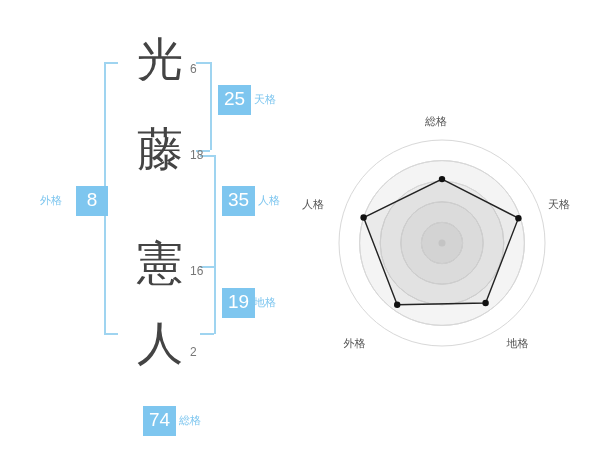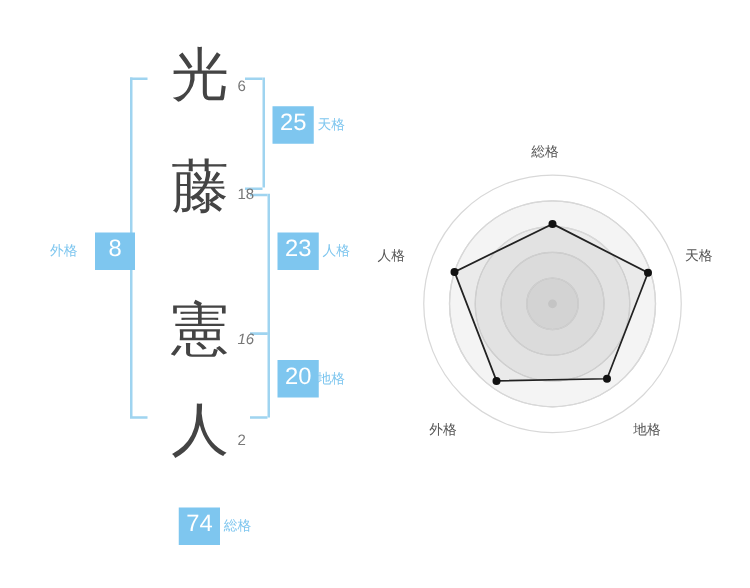--- a/index.html
+++ b/index.html
@@ -45,21 +45,21 @@
   .kanji-4 { left: 132px; top: 320px; }
 
   .stroke-num {
     position: absolute;
     font-size: 12px;
     color: #777777;
     font-family: "Liberation Sans", sans-serif;
   }
   .sn-1 { left: 190px; top: 62px; }
   .sn-2 { left: 190px; top: 148px; }
-  .sn-3 { left: 190px; top: 264px; font-style: italic; }
+  .sn-3 { left: 190px; top: 264px; }
   .sn-4 { left: 190px; top: 345px; }
 
   
   .chip {
     position: absolute;
     display: inline-block;
     background: #7ec6ef;
     color: #ffffff;
     font-size: 19px;
     line-height: 26px;
@@ -139,24 +139,24 @@
     <div class="kanji kanji-4">人</div>
 
     <div class="stroke-num sn-1">6</div>
     <div class="stroke-num sn-2">18</div>
     <div class="stroke-num sn-3">16</div>
     <div class="stroke-num sn-4">2</div>
 
     <div class="chip chip-ten">25</div>
     <div class="chip-label lbl-ten">天格</div>
 
-    <div class="chip chip-jin">23</div>
+    <div class="chip chip-jin">35</div>
     <div class="chip-label lbl-jin">人格</div>
 
-    <div class="chip chip-chi">20</div>
+    <div class="chip chip-chi">19</div>
     <div class="chip-label lbl-chi">地格</div>
 
     <div class="chip chip-gai">8</div>
     <div class="chip-label lbl-gai">外格</div>
 
     <div class="chip chip-sou">74</div>
     <div class="chip-label lbl-sou">総格</div>
   </div>
 
   <div class="radar-wrap">

